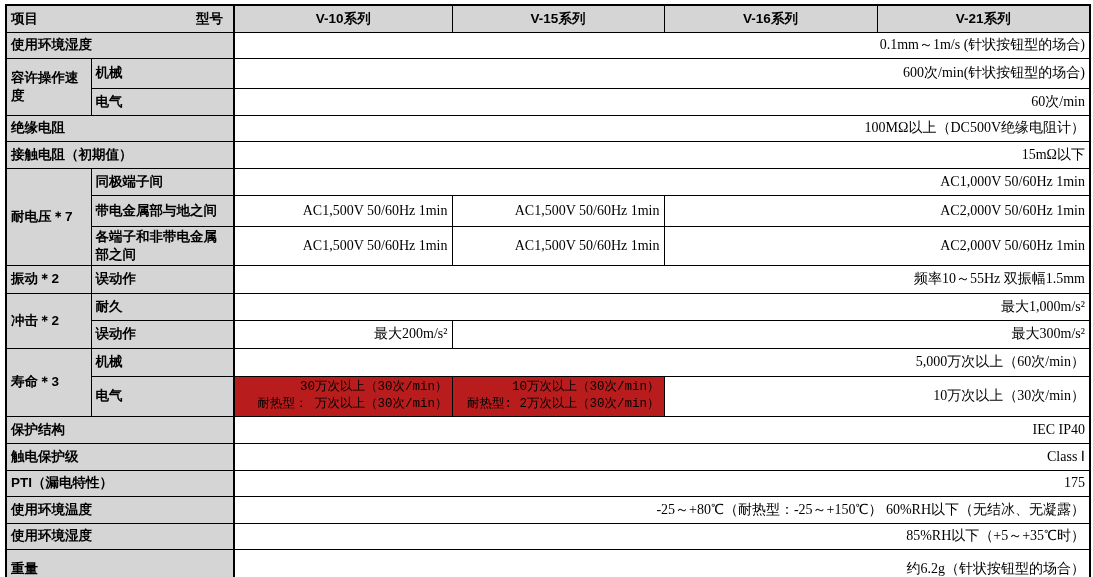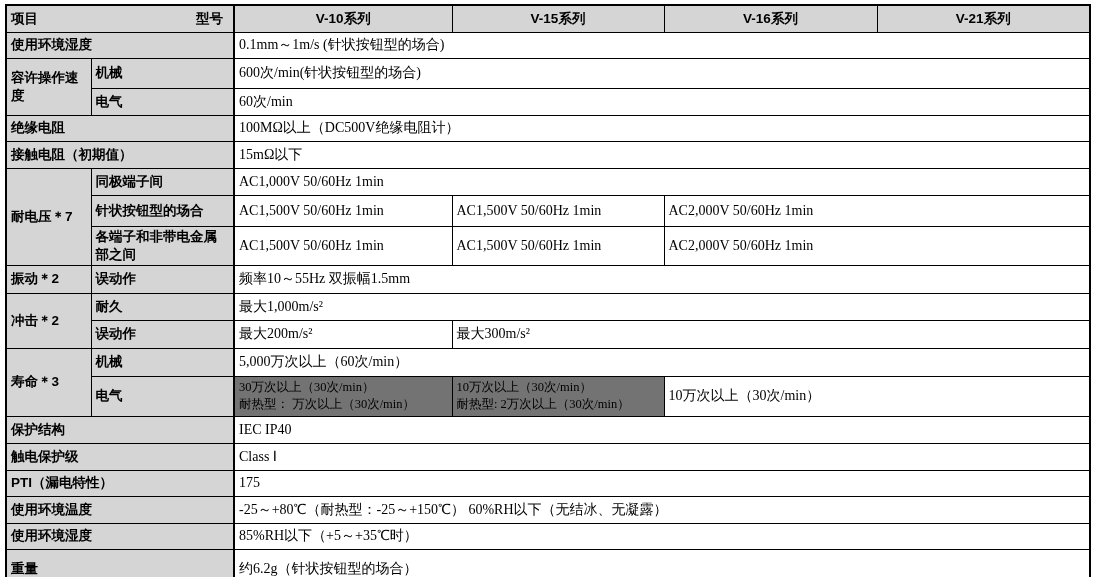--- a/index.html
+++ b/index.html
@@ -5,22 +5,22 @@
   html,body{margin:0;padding:0;background:#ffffff;width:1093px;height:577px;overflow:hidden;}
   body{font-family:"Liberation Sans",sans-serif;color:#000;}
   .spec-wrap{padding:4px 4px 0 5px;}
   table.spec{border-collapse:collapse;table-layout:fixed;width:1084px;border:2px solid #000;}
   table.spec td{border:1px solid #000;padding:1px 4px;vertical-align:middle;overflow:hidden;}
   
   .g{background:#d5d5d5;font-family:"Liberation Sans",sans-serif;font-weight:bold;font-size:13.5px;text-align:left;padding-left:7px;}
   .hdr{background:#d5d5d5;font-weight:bold;font-size:13.5px;text-align:center;padding-left:4px;}
   .hd-first{display:flex;justify-content:space-between;align-items:center;padding-right:6px;}
   
-  .v{font-family:"Liberation Serif",serif;font-size:14px;text-align:left;background:#fff;}
-  .v2{font-family:Liberation Serif, serif;font-size:12.5px;text-align:left;line-height:1.35;background:#737373;}
+  .v{font-family:"Liberation Serif",serif;font-size:14px;text-align:right;background:#fff;}
+  .v2{font-family:Liberation Mono, monospace;font-size:12.5px;text-align:right;line-height:1.35;background:#b91c1c;}
   .vstart{border-left:2px solid #000 !important;}
   .shiftL{padding-right:215px;}
 </style>
 </head>
 <body>
 
 <div class="spec-wrap">
 <table class="spec">
   <colgroup>
     <col style="width:85px">
@@ -69,21 +69,21 @@
     <td class="g" colspan="2">接触电阻（初期值）</td>
     <td class="v vstart" colspan="4">15mΩ以下</td>
   </tr>
 
   <tr style="height:27px">
     <td class="g" rowspan="3">耐电压＊7</td>
     <td class="g">同极端子间</td>
     <td class="v vstart" colspan="4">AC1,000V 50/60Hz 1min</td>
   </tr>
   <tr style="height:31px">
-    <td class="g">针状按钮型的场合</td>
+    <td class="g">带电金属部与地之间</td>
     <td class="v vstart">AC1,500V 50/60Hz 1min</td>
     <td class="v">AC1,500V 50/60Hz 1min</td>
     <td class="v" colspan="2">AC2,000V 50/60Hz 1min</td>
   </tr>
   <tr style="height:39px">
     <td class="g" style="line-height:1.3;">各端子和非带电金属部之间</td>
     <td class="v vstart">AC1,500V 50/60Hz 1min</td>
     <td class="v">AC1,500V 50/60Hz 1min</td>
     <td class="v" colspan="2">AC2,000V 50/60Hz 1min</td>
   </tr>

